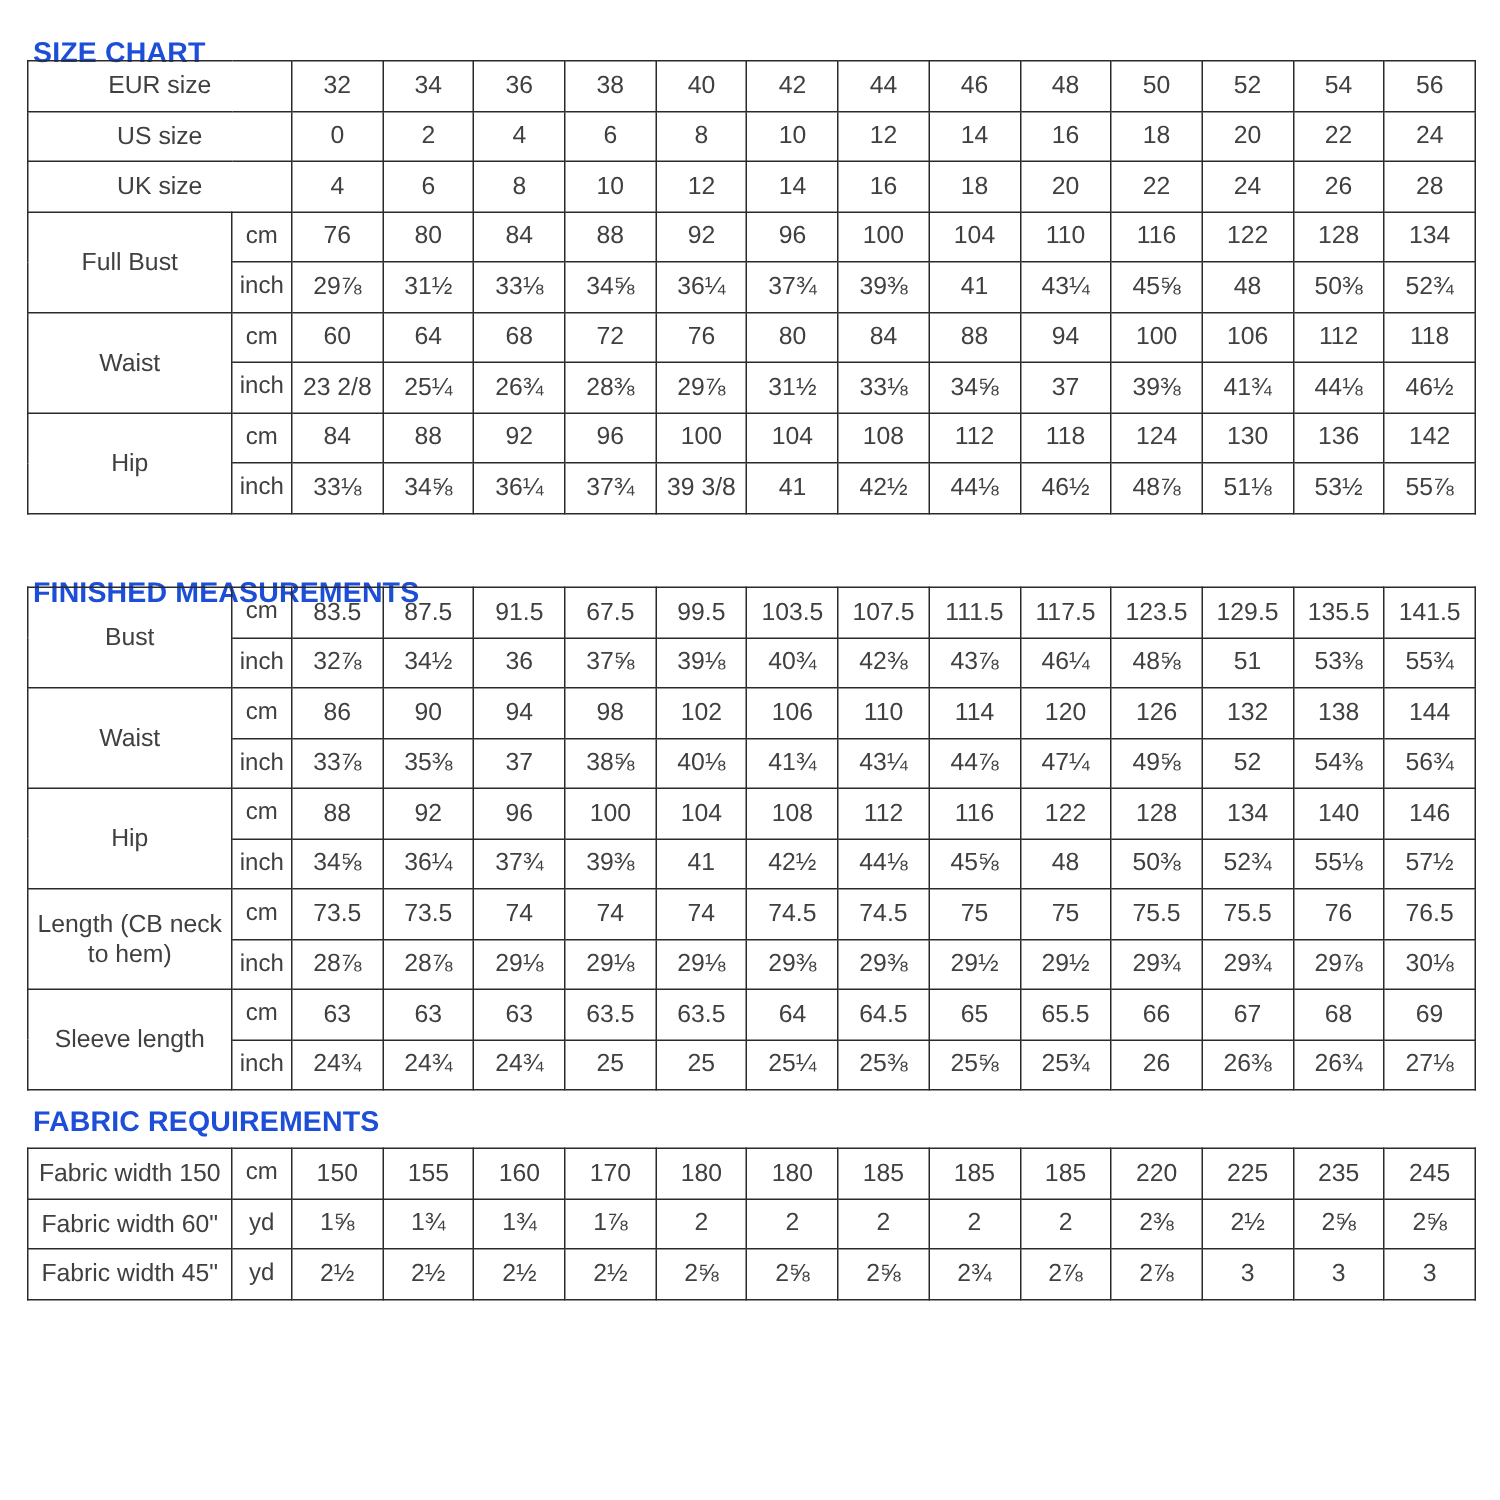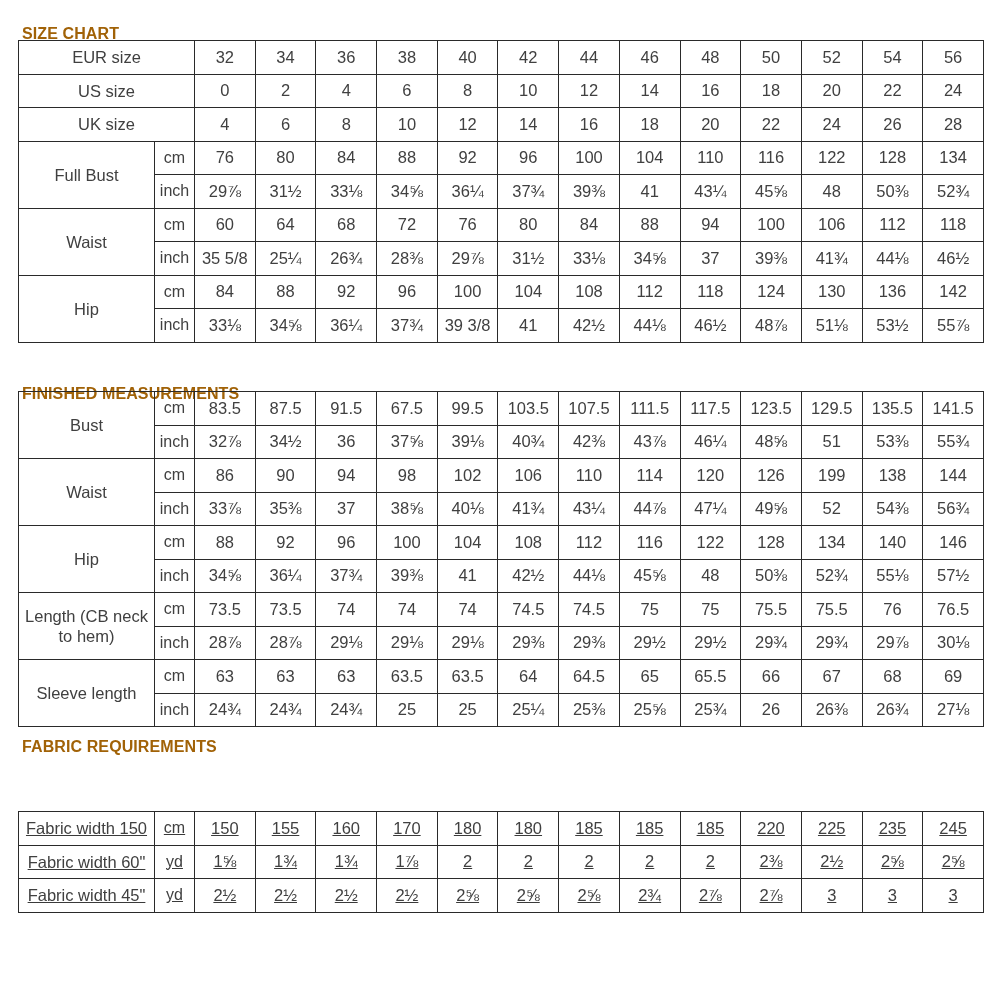--- a/index.html
+++ b/index.html
@@ -1,32 +1,32 @@
 <!DOCTYPE html>
 <html><head>
 <meta charset="utf-8">
 <style>
   html, body { margin: 0; padding: 0; background: #ffffff; }
   body { width: 1000px; height: 1000px; position: relative; overflow: hidden;
          font-family: "Liberation Sans", sans-serif; color: #3a3a3a; }
-  .section-title { position: absolute; left: 22px; font-weight: bold; font-size: 16px;
-                   color: #a16207; letter-spacing: 0.1px; }
+  .section-title { position: absolute; left: 22px; font-weight: bold; font-size: 19px;
+                   color: #1d4ed8; letter-spacing: 0.1px; }
   table.grid { position: absolute; left: 18px; border-collapse: collapse; table-layout: fixed;
                width: 965px; }
   table.grid td { border: 1.5px solid #2a2a2a; height: 32.5px; padding: 0; text-align: center;
                   vertical-align: middle; font-size: 16.5px; color: #404040; white-space: nowrap;
                   overflow: hidden; }
   table.grid td.label { font-size: 16.5px; line-height: 20px; white-space: normal; }
   table.grid td.unit { font-size: 16px; margin-left: 40px; }
   col.c-label { width: 136px; }
   col.c-unit { width: 40px; }
   col.c-data { width: 60.69px; }
   #t1 { top: 40px; }
   #t2 { top: 391px; }
-  #t3 { top: 811px; text-decoration: underline; }
+  #t3 { top: 765px; }
   #h1 { top: 25px; }
   #h2 { top: 365px; margin-top: 20px; }
   #h3 { top: 738px; }
 </style>
 </head>
 <body>
 
 <div class="section-title" id="h1">SIZE CHART</div>
 <table class="grid" id="t1">
   <colgroup>
@@ -140,21 +140,21 @@
         <td>84</td>
         <td>88</td>
         <td>94</td>
         <td>100</td>
         <td>106</td>
         <td>112</td>
         <td>118</td>
       </tr>
       <tr>
         <td class="unit">inch</td>
-        <td>35 5/8</td>
+        <td>23 2/8</td>
         <td>25¼</td>
         <td>26¾</td>
         <td>28⅜</td>
         <td>29⅞</td>
         <td>31½</td>
         <td>33⅛</td>
         <td>34⅝</td>
         <td>37</td>
         <td>39⅜</td>
         <td>41¾</td>
@@ -256,21 +256,21 @@
         <td>86</td>
         <td>90</td>
         <td>94</td>
         <td>98</td>
         <td>102</td>
         <td>106</td>
         <td>110</td>
         <td>114</td>
         <td>120</td>
         <td>126</td>
-        <td>199</td>
+        <td>132</td>
         <td>138</td>
         <td>144</td>
       </tr>
       <tr>
         <td class="unit">inch</td>
         <td>33⅞</td>
         <td>35⅜</td>
         <td>37</td>
         <td>38⅝</td>
         <td>40⅛</td>

